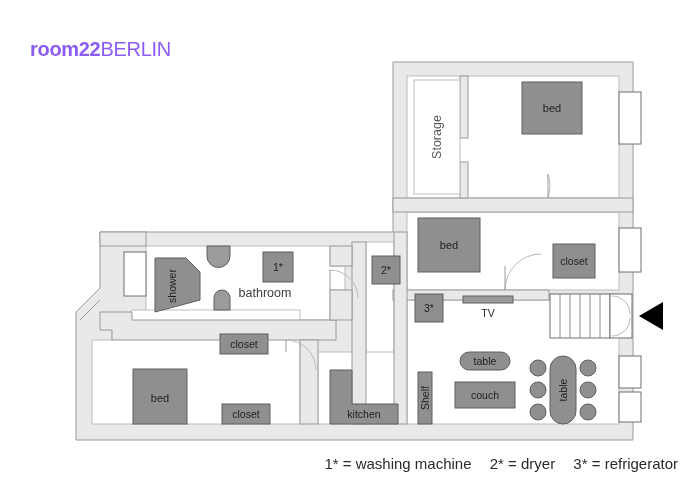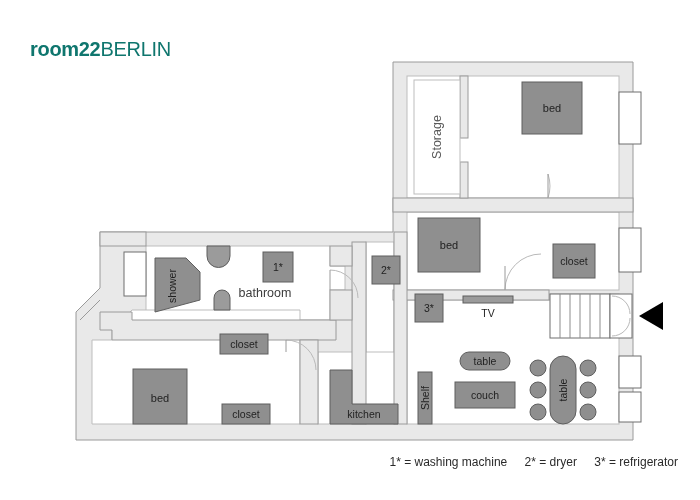--- a/index.html
+++ b/index.html
@@ -13,35 +13,35 @@
     position: relative;
     font-family: "Liberation Sans", sans-serif;
     overflow: hidden;
   }
   #logo {
     position: absolute;
     left: 30px;
     top: 38px;
     font-size: 20px;
     letter-spacing: -0.3px;
-    color: #0f766e;
+    color: #8b5cf6;
     white-space: nowrap;
     text-align: right;
   }
   #logo .brand-bold {
     font-weight: bold;
   }
   #logo .brand-light {
     font-weight: normal;
   }
   #legend {
     position: absolute;
     right: 22px;
     top: 455px;
-    font-size: 12px;
+    font-size: 15px;
     color: #2a2a2a;
     white-space: nowrap;
   }
   #legend .legend-item {
     margin-left: 14px;
   }
   #legend .legend-item:first-child {
     margin-left: 0;
   }
   #plan {

